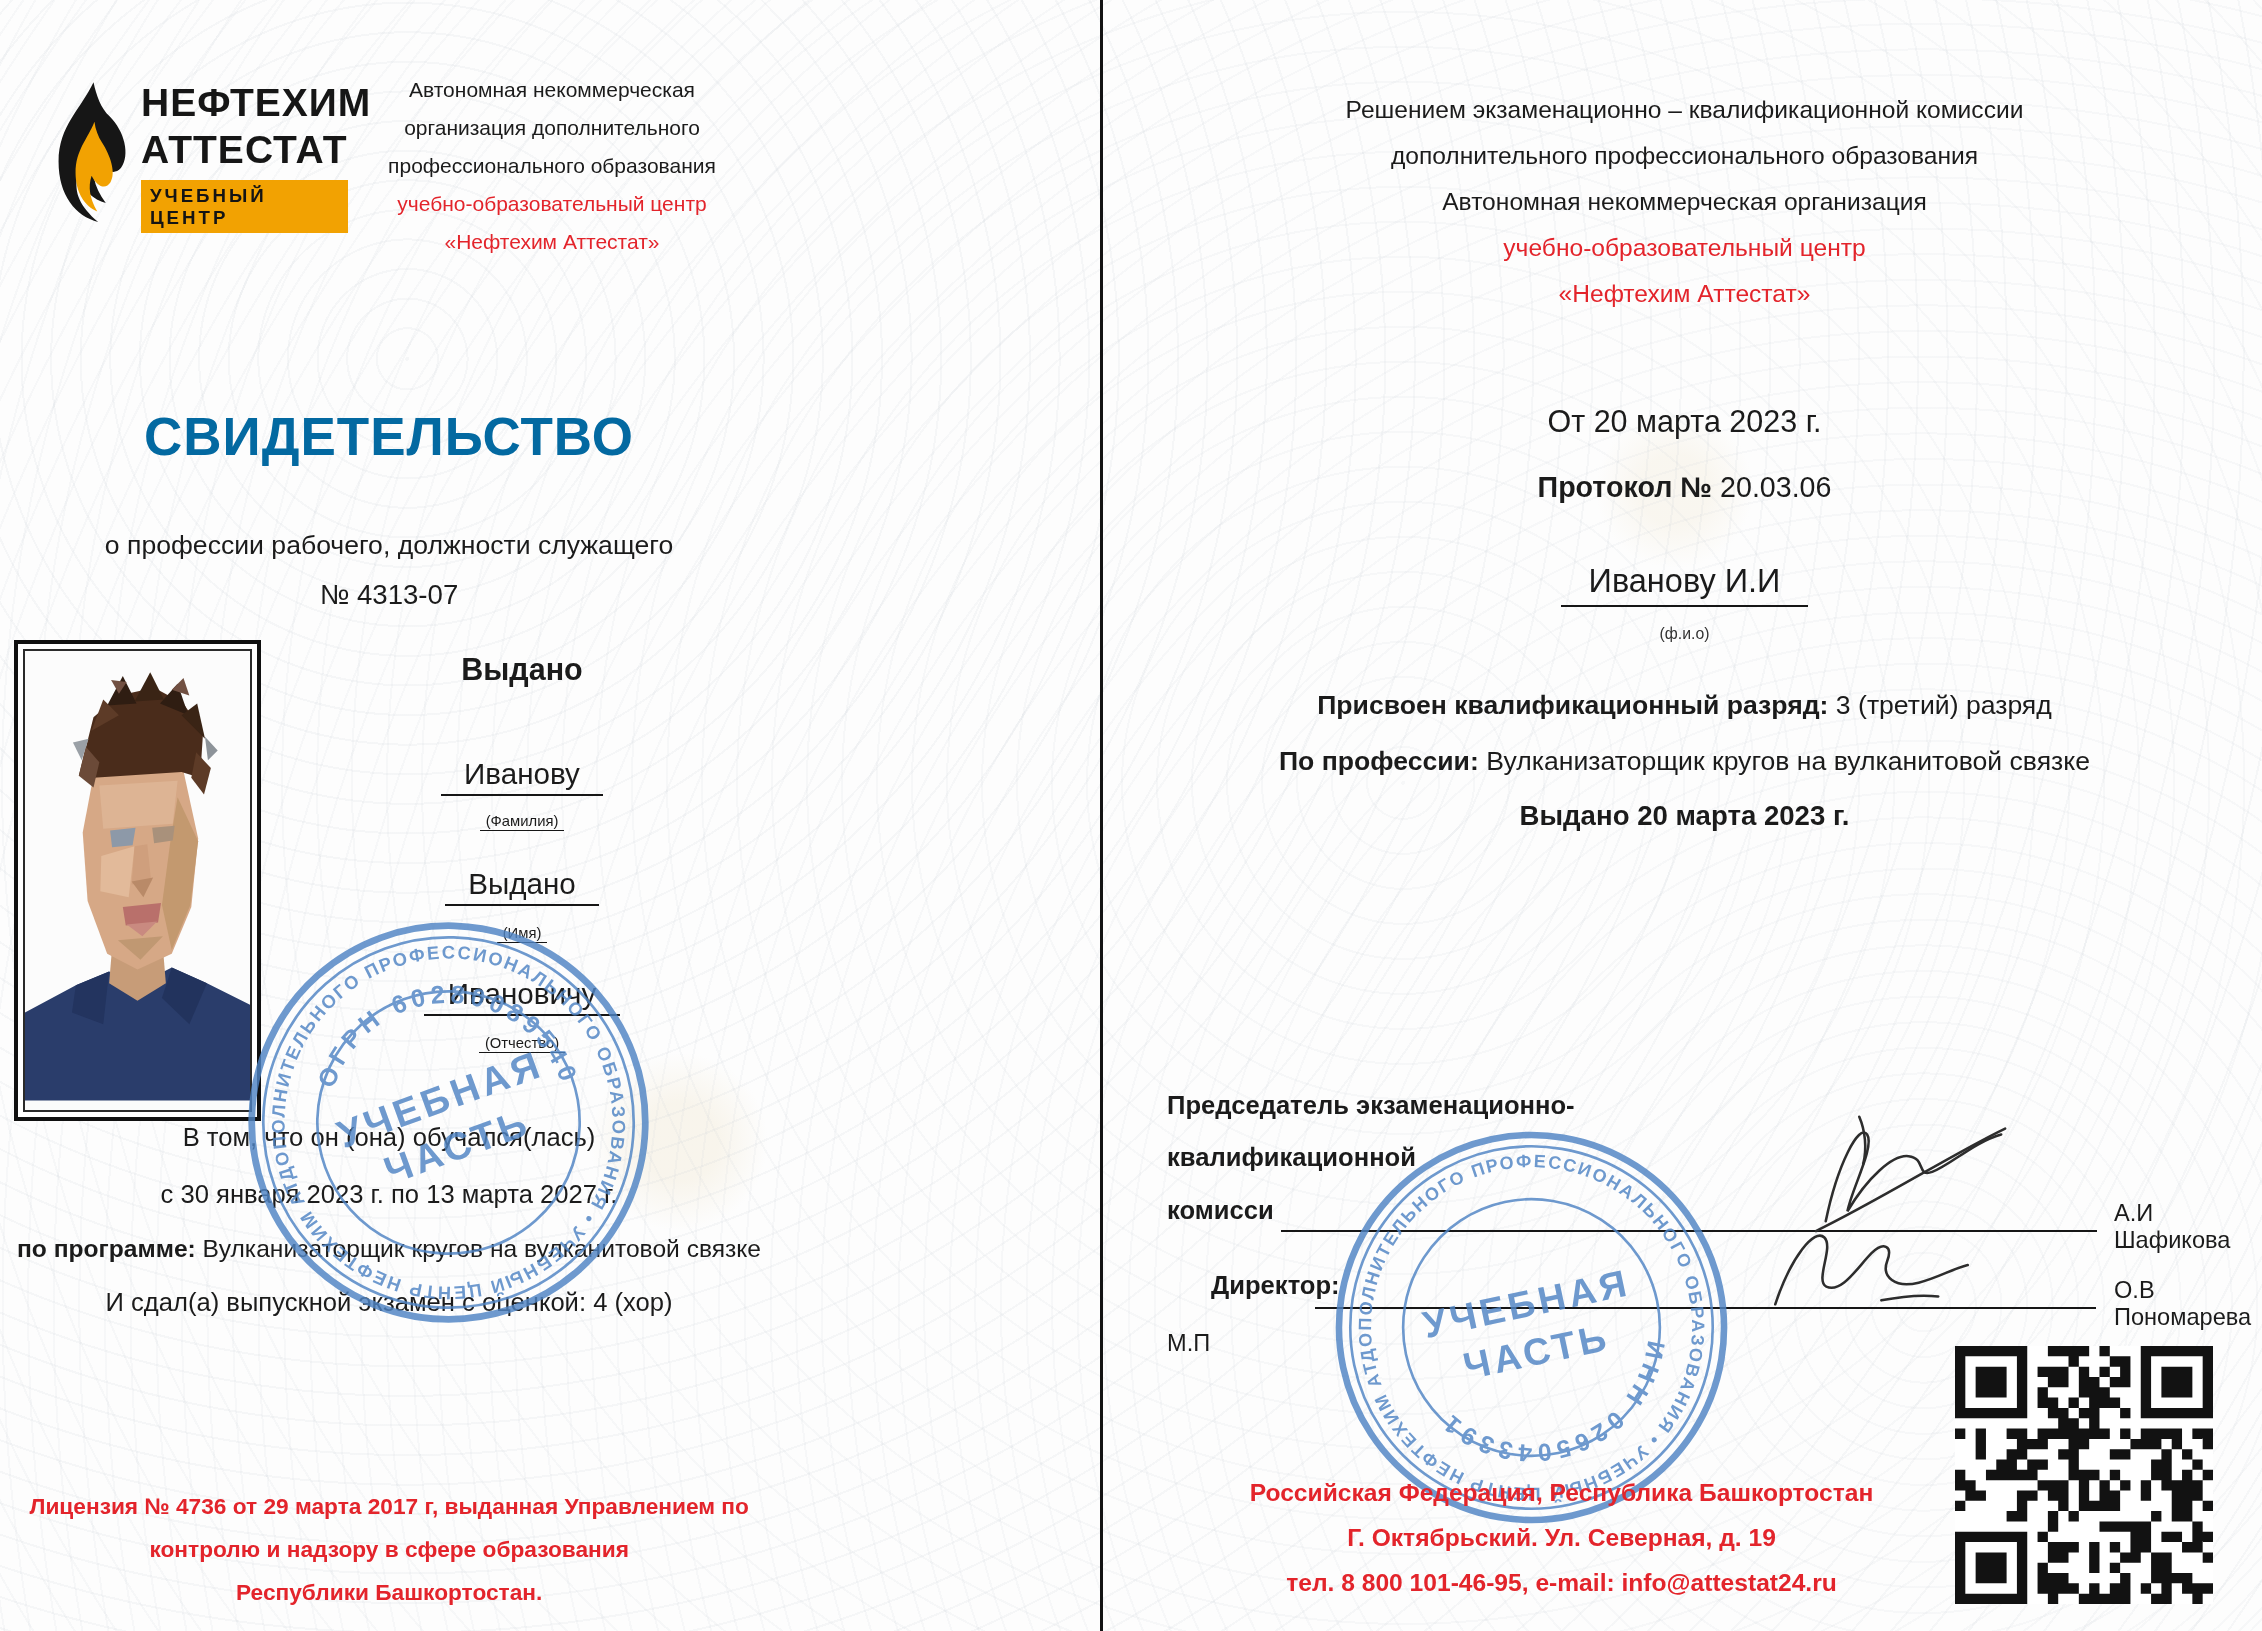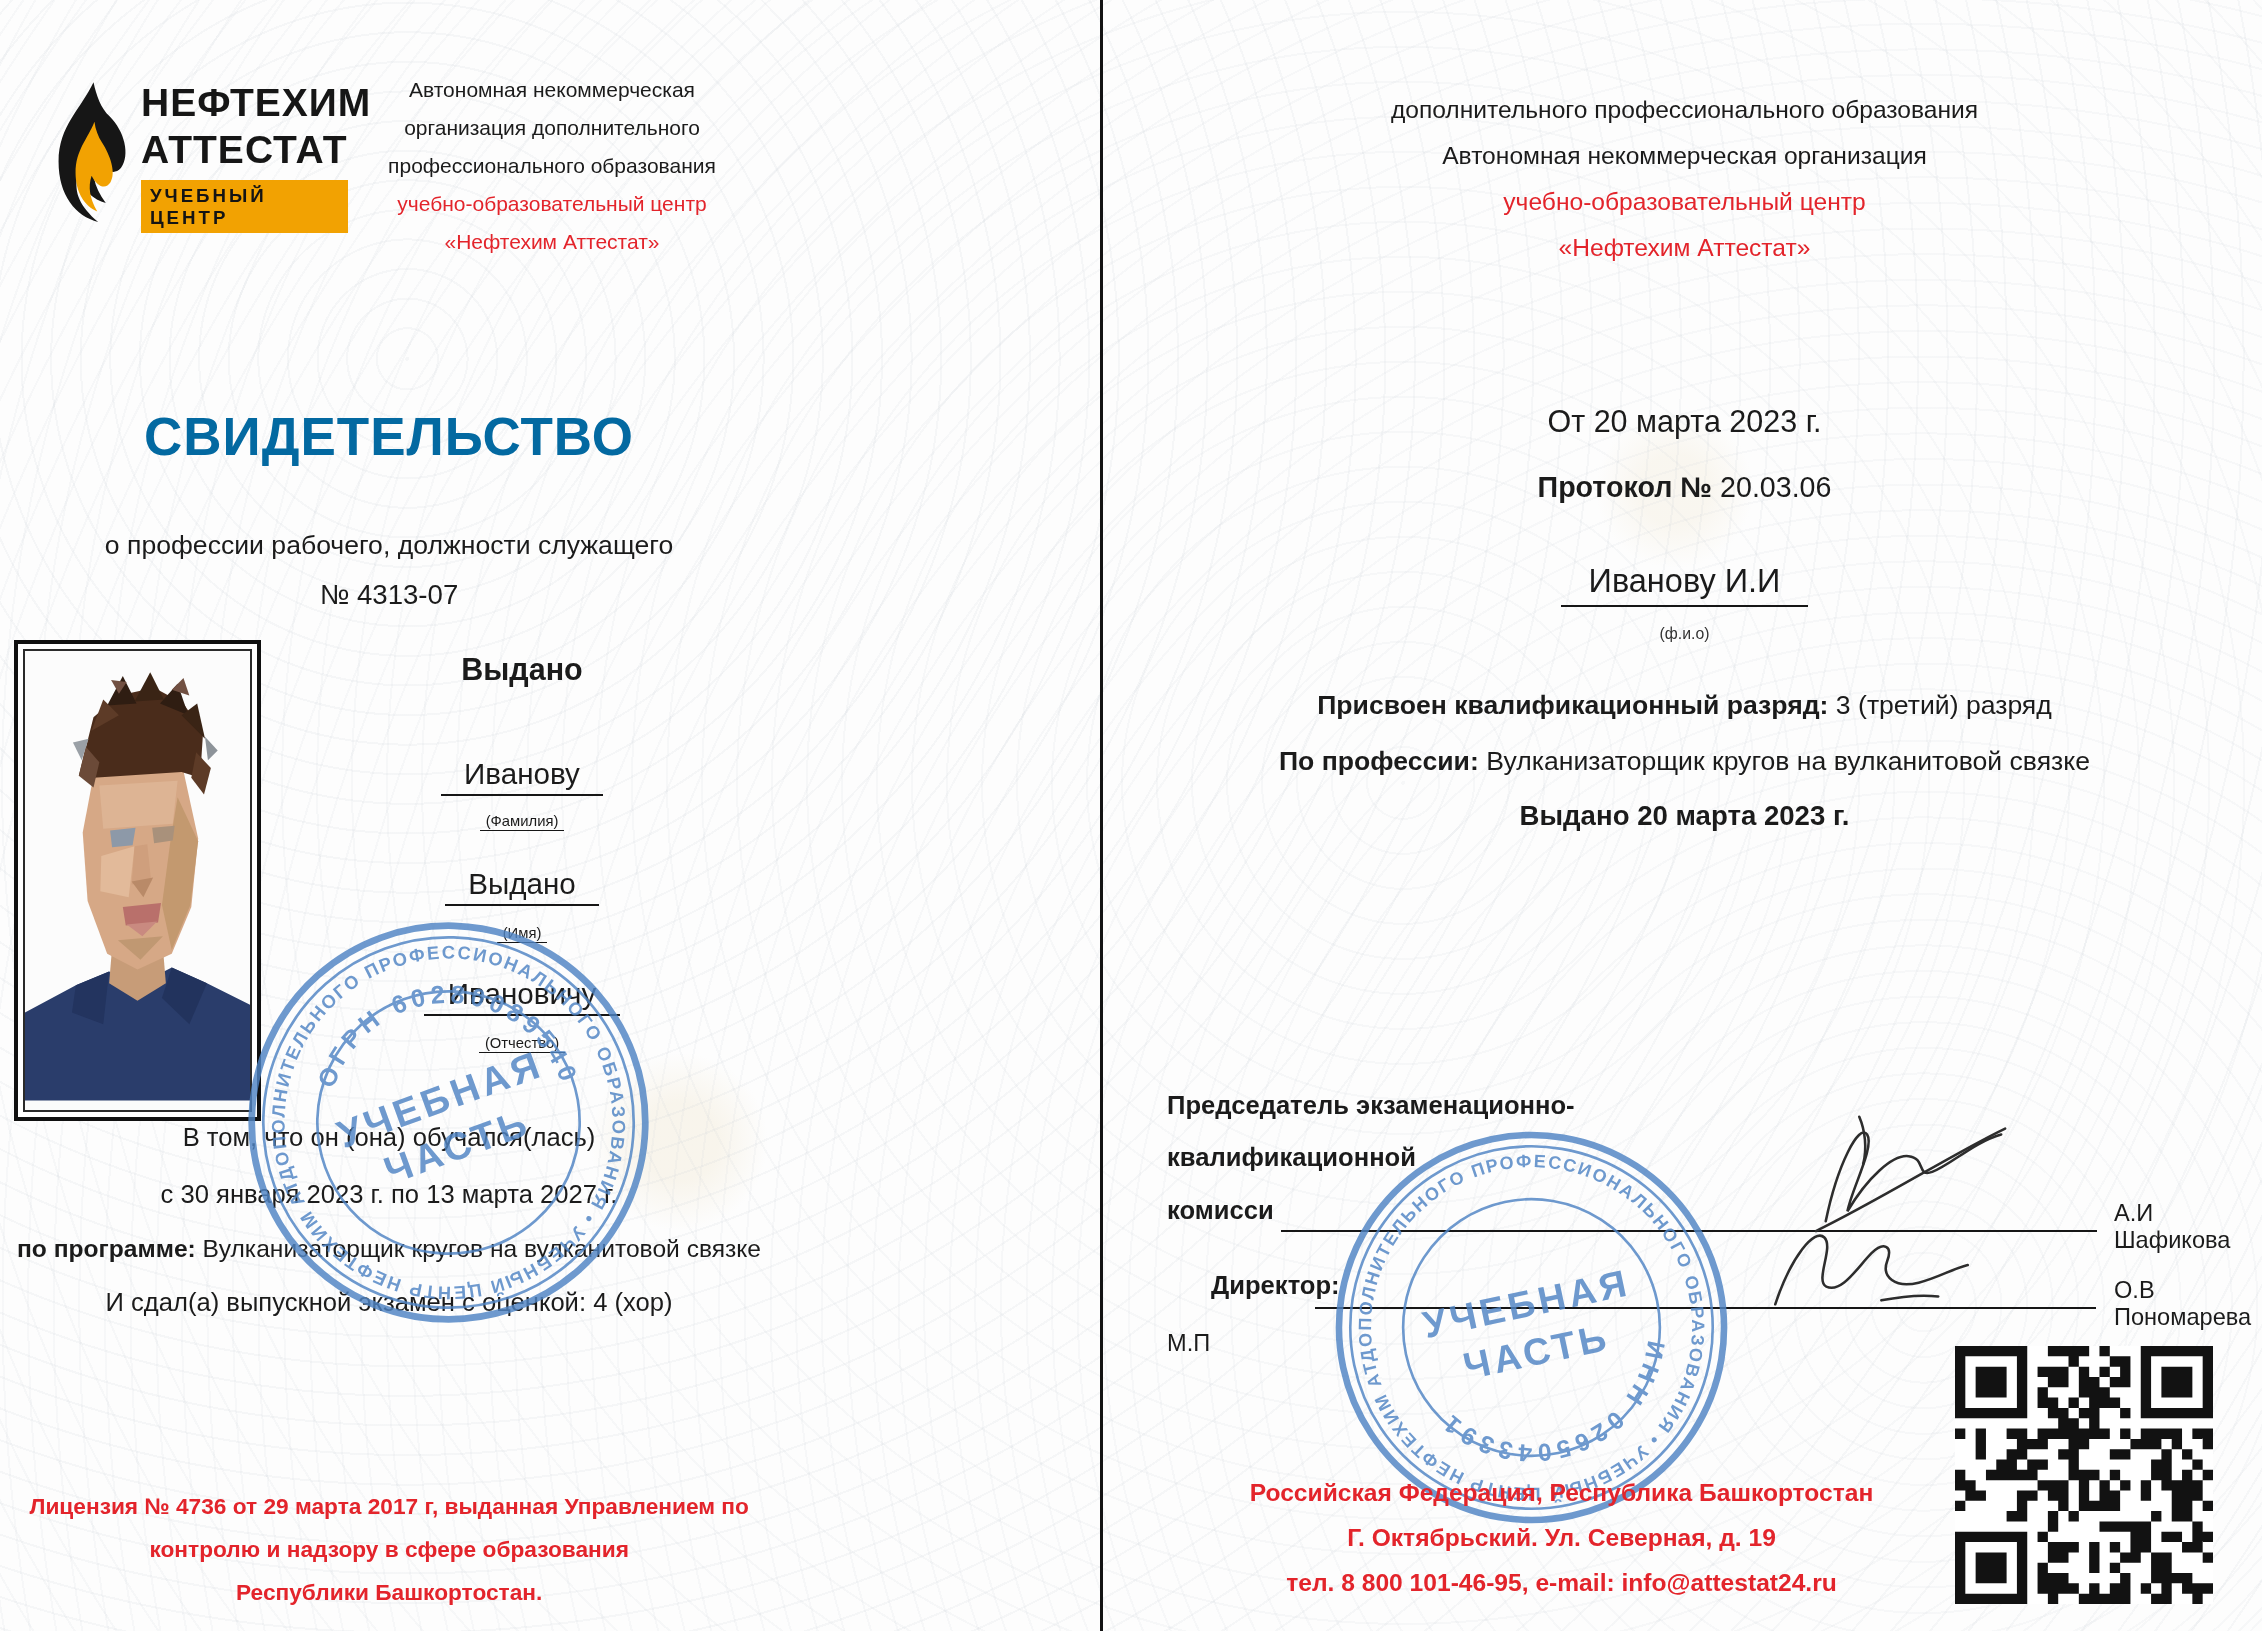--- a/index.html
+++ b/index.html
@@ -156,20 +156,21 @@
     <circle class="st-stroke" cx="120" cy="120" r="102" stroke-width="3.5"></circle>
     <circle class="st-stroke" cx="120" cy="120" r="96" stroke-width="1.4"></circle>
     <circle class="st-stroke" cx="120" cy="120" r="68" stroke-width="1.4"></circle>
     <text class="st-ring-text"><textPath href="#sl-ring">ДОПОЛНИТЕЛЬНОГО ПРОФЕССИОНАЛЬНОГО ОБРАЗОВАНИЯ • УЧЕБНЫЙ ЦЕНТР НЕФТЕХИМ АТТЕСТАТ •</textPath></text>
     <text class="st-num"><textPath href="#sl-inner" startOffset="10%">ОГРН 60280089540</textPath></text>
     <text class="st-center" x="120" y="114">УЧЕБНАЯ</text>
     <text class="st-center" x="120" y="140">ЧАСТЬ</text>
   </svg>
 
   <div class="abs center hdr-right" style="left:1133px;top:87px;width:1103px;">
+    <div>Решением экзаменационно – квалификационной комиссии</div>
     <div>дополнительного профессионального образования</div>
     <div>Автономная некоммерческая организация</div>
     <div class="red">учебно-образовательный центр</div>
     <div class="red">«Нефтехим Аттестат»</div>
   </div>
 
   <div class="abs center date-line" style="left:1133px;top:404px;width:1103px;">От 20 марта 2023 г.</div>
   <div class="abs center protocol" style="left:1133px;top:471px;width:1103px;">
     <span class="bold">Протокол №</span><span> 20.03.06</span>
   </div>

